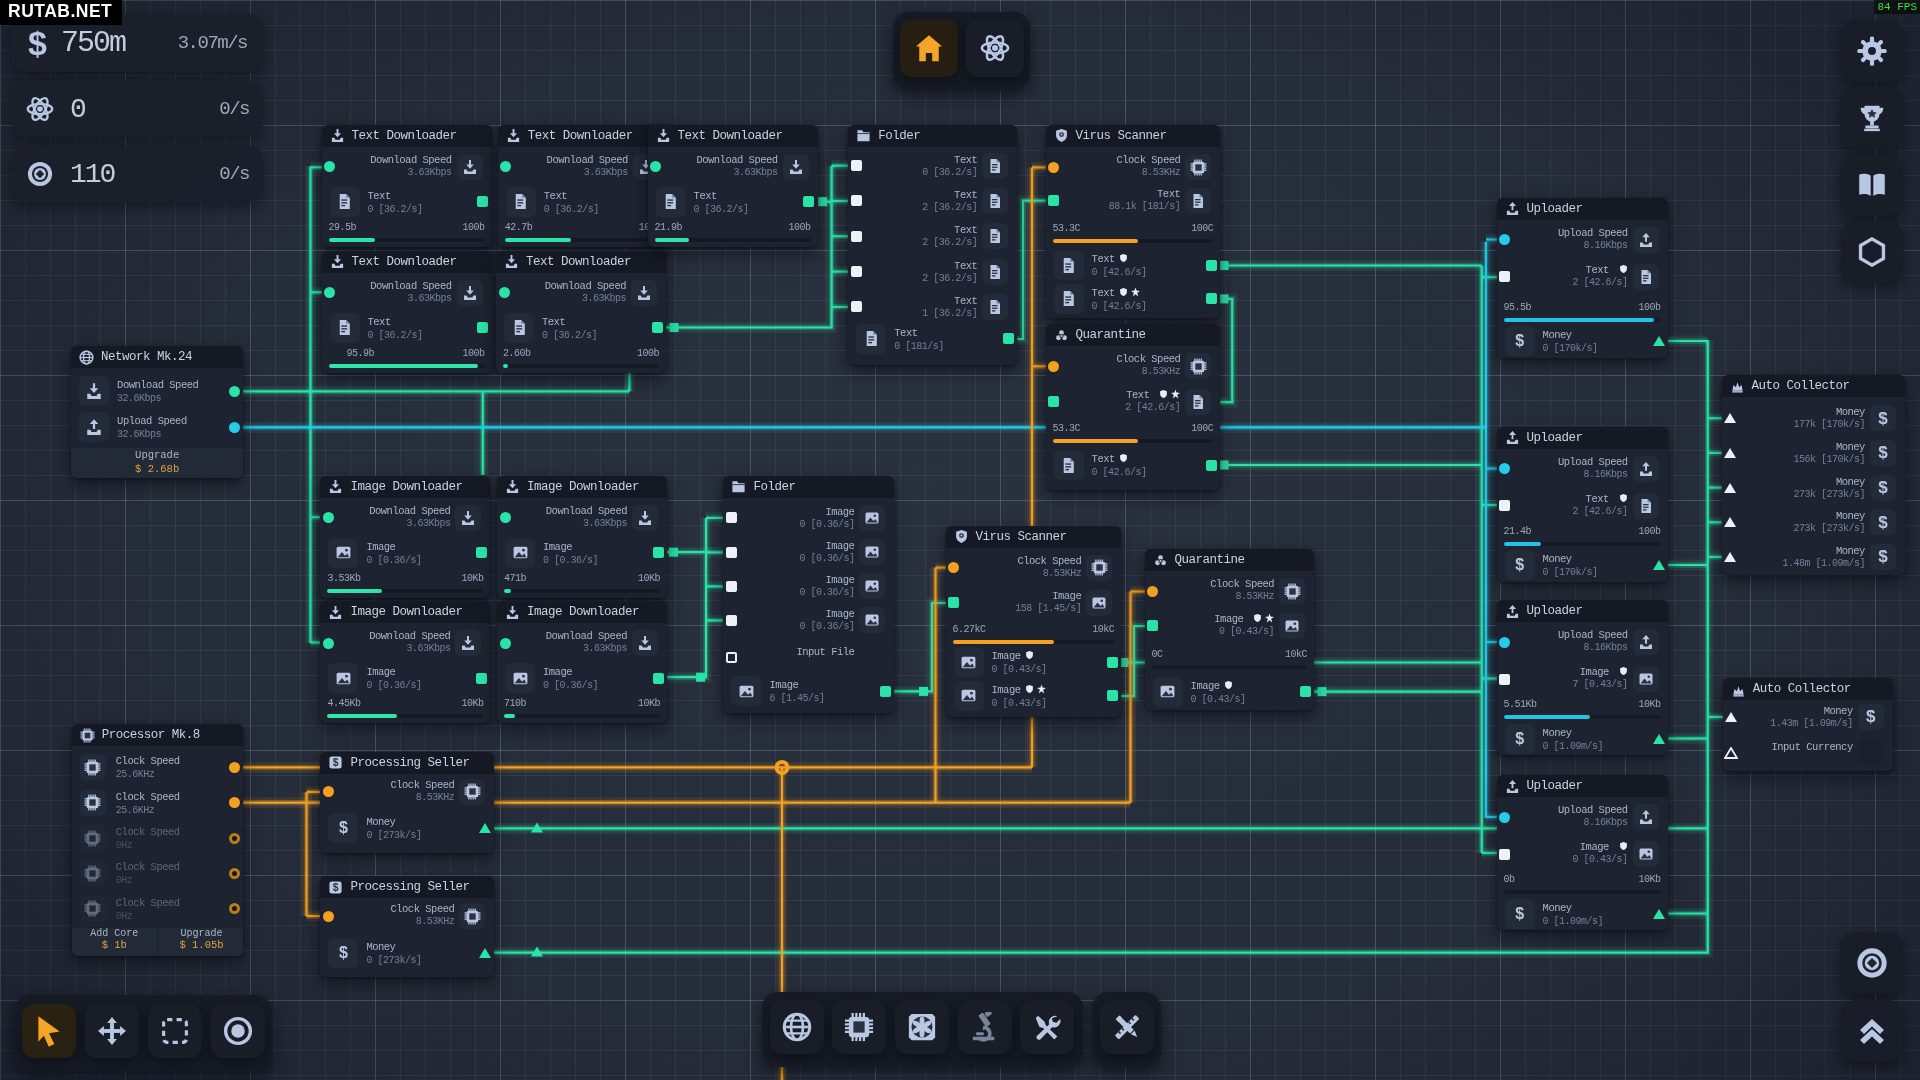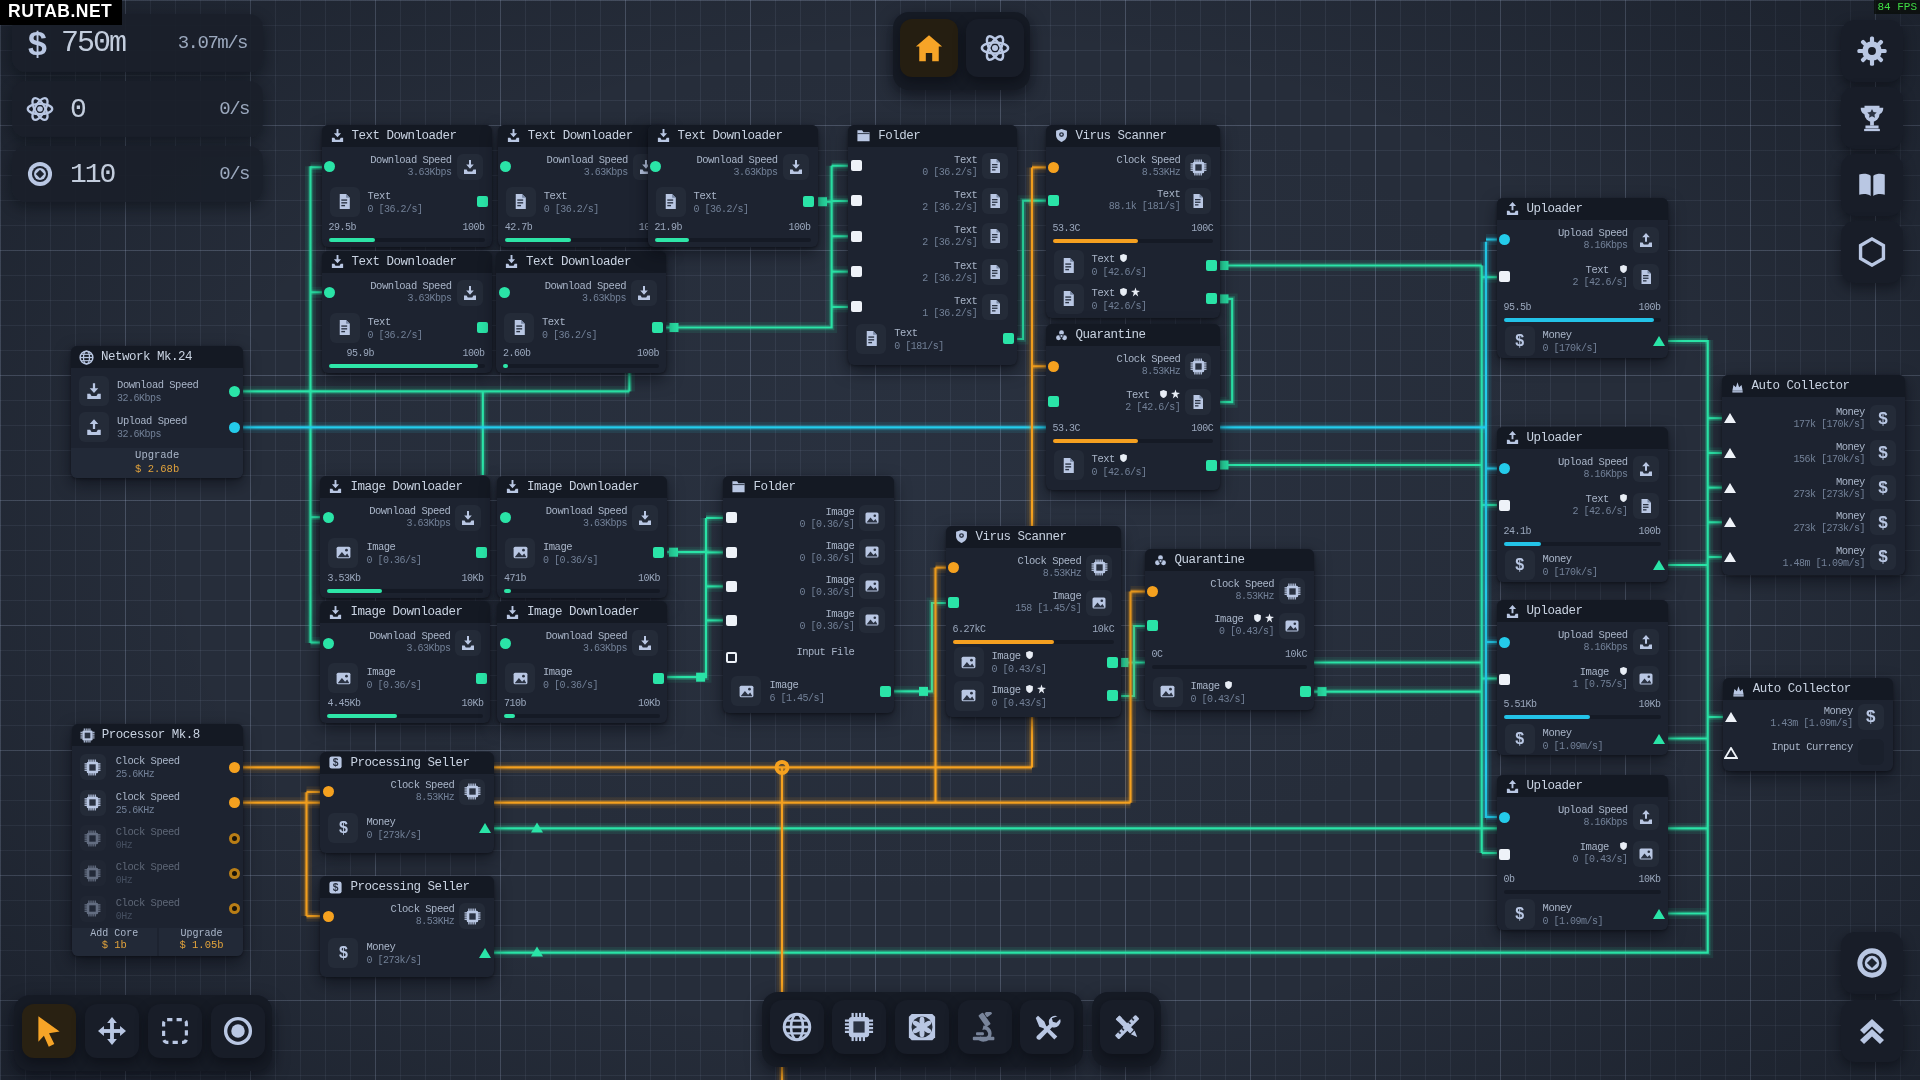--- a/index.html
+++ b/index.html
@@ -1178,21 +1178,21 @@
     <div class="ibox r26" style="right:9px;top:66px;">
       <svg width="16" height="16" viewBox="0 0 16 16">
         <path d="M3.5 1h6L13 4.5V15h-9.5z" fill="#b9c7e3"></path>
         <path d="M9.5 1l3.5 3.5H9.5z" fill="#7787a3"></path>
         <rect x="5" y="6" width="5.5" height="1.3" fill="#2a3242"></rect>
         <rect x="5" y="8.6" width="5.5" height="1.3" fill="#2a3242"></rect>
         <rect x="5" y="11.2" width="3.5" height="1.3" fill="#2a3242"></rect>
       </svg>
     </div>
     <span class="port p-sq c-w" style="left:2.5px;top:73.5px"></span>
-    <div class="plbl" style="left:7px;top:99px">24.1b</div>
+    <div class="plbl" style="left:7px;top:99px">21.4b</div>
     <div class="plbl" style="right:7px;top:99px">100b</div>
     <div class="prog" style="left:7px;right:7px;top:115px">
       <i style="width:24.1%;background:#23c3e8"></i>
     </div>
     <div class="ibox r30" style="left:8px;top:123.5px">
       <span style="font-family:'Liberation Sans',sans-serif;font-weight:bold;color:#b9c7e3;font-size:16px;line-height:1">$</span>
     </div>
     <div class="row" style="top:126.5px;left:46px">
       <div class="lbl">Money</div>
       <div class="val" style="margin-top:2px">0 [170k/s]</div>
@@ -1217,21 +1217,21 @@
         <path d="M2 10.5h2.6l1.2 2h4.4l1.2-2H14V15H2z" fill="#b9c7e3"></path>
       </svg>
     </div>
     <span class="port p-dot c-c" style="left:2.5px;top:36.5px"></span>
     <div class="row" style="top:66px;">
       <div class="lbl tr" style="position:absolute;right:40px;top:0;width:200px">Image <span class="badge">
           <svg width="9" height="10" viewBox="0 0 16 16" style="vertical-align:-1px">
             <path d="M8 1l6 2v4.8c0 3.7-2.8 6-6 7.4-3.2-1.4-6-3.7-6-7.4V3z" fill="#e8edf5"></path>
           </svg>
         </span></div>
-      <div class="val tr" style="position:absolute;right:40px;top:13px;width:200px">1 [0.75/s]</div>
+      <div class="val tr" style="position:absolute;right:40px;top:13px;width:200px">7 [0.43/s]</div>
     </div>
     <div class="ibox r26" style="right:9px;top:66px;">
       <svg width="16" height="16" viewBox="0 0 16 16">
         <rect x="1.5" y="2.5" width="13" height="11" rx="1.5" fill="#b9c7e3"></rect>
         <path d="M2.5 12.5l4-5 3 3.5 2-2 2 3.5z" fill="#2a3242"></path>
         <circle cx="10.8" cy="5.8" r="1.3" fill="#2a3242"></circle>
       </svg>
     </div>
     <span class="port p-sq c-w" style="left:2.5px;top:73.5px"></span>
     <div class="plbl" style="left:7px;top:99px">5.51Kb</div>

